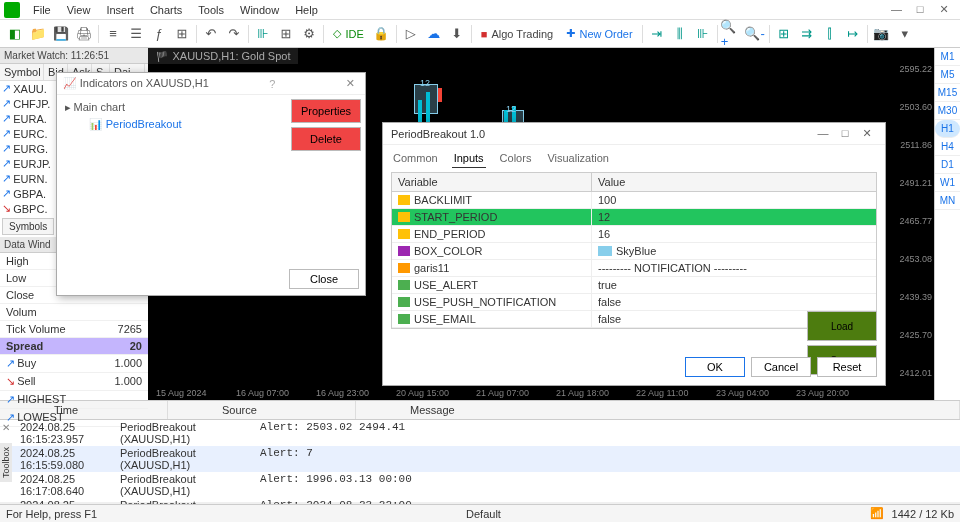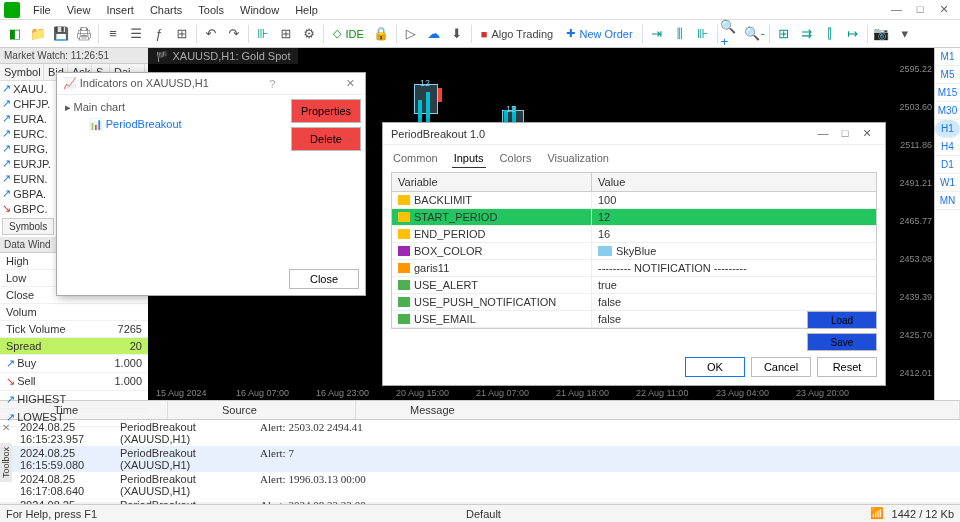--- a/index.html
+++ b/index.html
@@ -28,21 +28,21 @@
 .main { display: flex; height: 352px; }
 .leftcol { width: 148px; background: #fff; display: flex; flex-direction: column; }
 .panel-hdr { background: #e8e8e8; padding: 2px 4px; font-size: 10px; color: #444; border-bottom: 1px solid #ccc; }
 .sym-hdr { display: flex; background: #f5f5f5; border-bottom: 1px solid #ddd; font-size: 10px; }
 .sym-hdr span { padding: 2px 4px; border-right: 1px solid #ddd; }
 .sym-row { display: flex; align-items: center; padding: 1px 2px; font-size: 10px; }
 .sym-row .arr-up { color: #1a73e8; margin-right: 2px; }
 .sym-row .arr-dn { color: #d32f2f; margin-right: 2px; }
 .tabbtn { background: #f5f5f5; border: 1px solid #ccc; padding: 2px 6px; font-size: 10px; margin: 2px; display: inline-block; }
 .dw-row { display: flex; justify-content: space-between; padding: 2px 6px; font-size: 10px; border-bottom: 1px solid #f0f0f0; }
-.dw-row.sel { background: #bef264; }
+.dw-row.sel { background: #c4b5fd; font-weight: bold; }
 .dw-row .arr-up { color: #1a73e8; margin-right: 2px; }
 .dw-row .arr-dn { color: #d32f2f; margin-right: 2px; }
 
 
 .chart { flex: 1; background: #000; position: relative; }
 .chart-tab { position: absolute; top: 0; left: 0; background: #1a1a1a; color: #aaa; padding: 2px 8px; font-size: 10px; display: flex; align-items: center; gap: 4px; }
 .candle { position: absolute; width: 4px; background: #00bcd4; }
 .candle.red { background: #f44336; }
 .price-label { position: absolute; right: 2px; color: #888; font-size: 9px; }
 .time-label { position: absolute; bottom: 2px; color: #888; font-size: 9px; }
@@ -82,37 +82,37 @@
 .dlg-pb .grid-row.sel { background: #22c55e; }
 .dlg-pb .grid-row .var { width: 200px; padding: 2px 6px; border-right: 1px solid #eee; display: flex; align-items: center; gap: 4px; text-align: right; }
 .dlg-pb .grid-row .val { flex: 1; padding: 2px 6px; display: flex; align-items: center; gap: 4px; }
 .dlg-pb .ico { width: 12px; height: 10px; display: inline-block; }
 .ico-num { background: #ffc107; }
 .ico-str { background: #ff9800; }
 .ico-col { background: #9c27b0; }
 .ico-bool { background: #4caf50; }
 .swatch { width: 14px; height: 10px; background: #87ceeb; display: inline-block; }
 .dlg-pb .sidebtns { position: absolute; right: 8px; top: 188px; display: flex; flex-direction: column; gap: 4px; }
-.dlg-pb .sidebtns button { width: 70px; height: 18px; font-size: 10px; border: 1px solid #bbb; background: #1d4ed8; }
+.dlg-pb .sidebtns button { width: 70px; height: 30px; font-size: 10px; border: 1px solid #bbb; background: #4d7c0f; }
 .dlg-pb .footer { position: absolute; bottom: 8px; right: 8px; display: flex; gap: 6px; }
 .dlg-pb .footer button { width: 60px; height: 20px; font-size: 11px; border: 1px solid #bbb; background: #fff; }
 .dlg-pb .footer button.ok { border: 1px solid #1a73e8; }
 
 
 .toolbox { height: 102px; background: #fff; border-top: 1px solid #ccc; }
 .log-hdr { display: flex; background: #f5f5f5; border-bottom: 1px solid #ccc; font-size: 10px; }
 .log-hdr span { padding: 3px 6px; border-right: 1px solid #ddd; margin-left: 48px; }
 .log-hdr .c-time { width: 120px; }
 .log-hdr .c-src { width: 140px; }
 .log-hdr .c-msg { flex: 1; }
 .log-row { display: flex; font-size: 10px; padding: 1px 0; }
 .log-row.sel { background: #e8f0fe; }
 .log-row .c-time { width: 120px; padding-left: 20px; }
 .log-row .c-src { width: 140px; }
-.log-row .c-msg { flex: 1; font-family: Liberation Serif, serif; }
+.log-row .c-msg { flex: 1; font-family: Liberation Mono, monospace; }
 .toolbox-label { position: absolute; left: 0; bottom: 40px; writing-mode: vertical-rl; transform: rotate(180deg); font-size: 9px; background: #e8e8e8; padding: 4px 1px; }
 
 
 .statusbar { position: absolute; bottom: 0; left: 0; right: 0; height: 18px; background: #f5f5f5; border-top: 1px solid #ccc; display: flex; align-items: center; padding: 0 6px; font-size: 10px; }
 .statusbar .center { flex: 1; text-align: center; }
 .statusbar .right { display: flex; gap: 8px; align-items: center; }
 </style>
 </head>
 <body>
 

